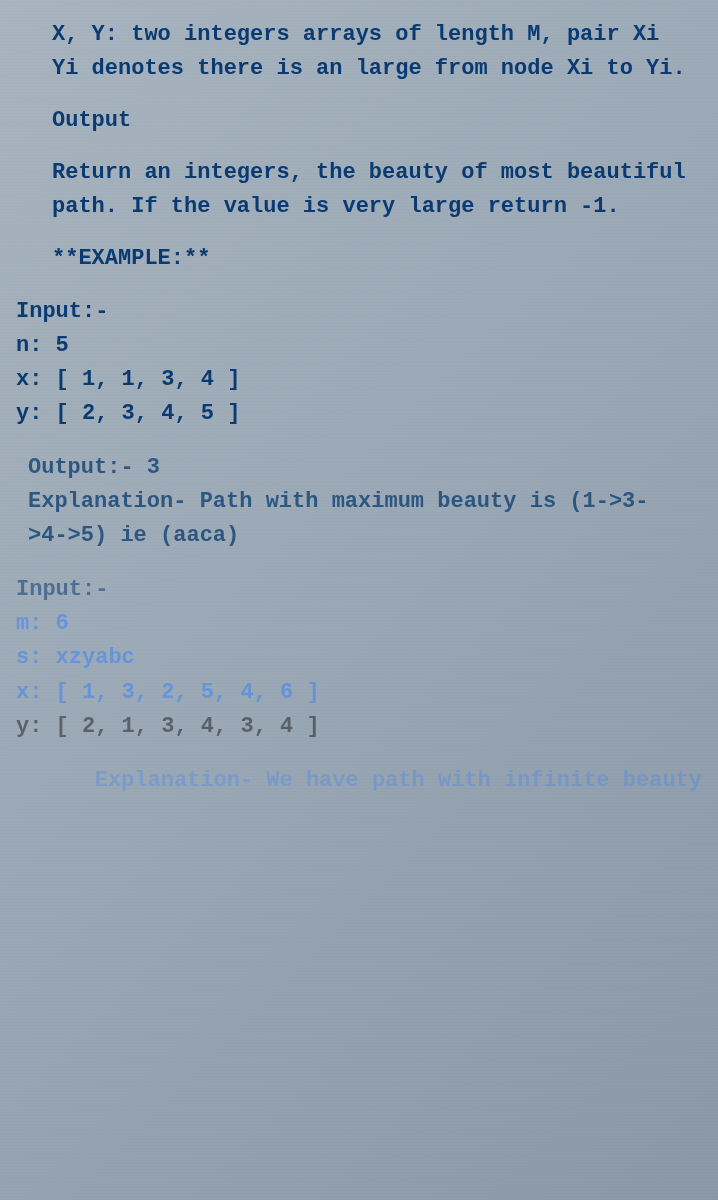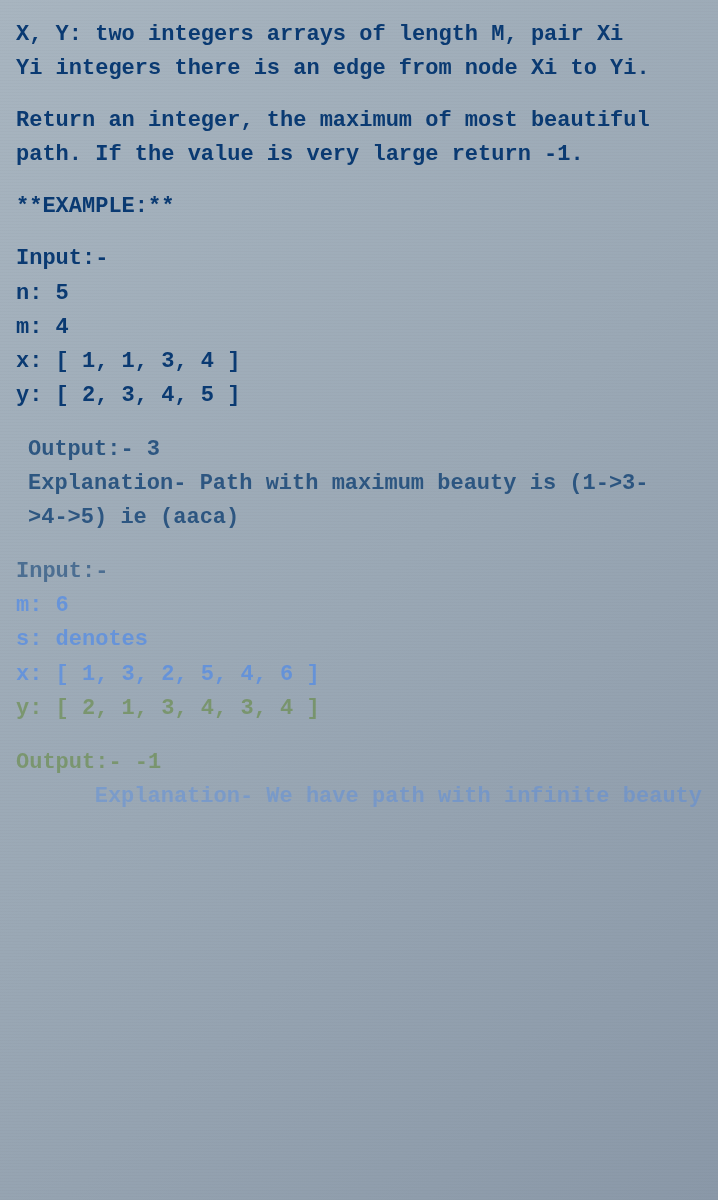--- a/index.html
+++ b/index.html
@@ -35,20 +35,21 @@
       );
       pointer-events: none;
     }
     .content {
       position: relative;
       z-index: 1;
     }
     .para {
       margin-bottom: 18px;
       font-weight: 600;
+      margin-left: 36px;
     }
     .line {
       display: block;
       font-weight: 600;
     }
     .section {
       margin-bottom: 20px;
       font-family: Liberation Mono, monospace;
     }
     .fade-1 {
@@ -59,66 +60,65 @@
     .fade-2 {
       opacity: 0.7;
       color: #2a5582;
     }
     .fade-3 {
       opacity: 0.55;
       color: #3b82f6;
     }
     .fade-4 {
       opacity: 0.42;
-      color: #4d7c0f;
+      color: #000000;
     }
     .fade-5 {
       opacity: 0.32;
       color: #3b82f6;
       text-align: right;
     }
   </style>
 </head>
 <body>
 
 <div class="content">
 
   <div class="para">
     <span class="line">X, Y: two integers arrays of length M, pair Xi </span>
-    <span class="line">Yi integers there is an edge from node Xi to Yi.</span>
+    <span class="line">Yi denotes there is an large from node Xi to Yi.</span>
   </div>
 
+  <div class="para">Output</div>
 
   <div class="para">
-    <span class="line">Return an integer, the maximum of most beautiful</span>
+    <span class="line">Return an integers, the beauty of most beautiful</span>
     <span class="line">path. If the value is very large return -1.</span>
   </div>
 
   <div class="para">**EXAMPLE:**</div>
 
   <div class="section">
     <span class="line">Input:-</span>
     <span class="line">n: 5</span>
-    <span class="line">m: 4</span>
     <span class="line">x: [ 1, 1, 3, 4 ]</span>
     <span class="line">y: [ 2, 3, 4, 5 ]</span>
   </div>
 
   <div class="section fade-1">
     <span class="line">Output:- 3</span>
     <span class="line">Explanation- Path with maximum beauty is (1-&gt;3-</span>
     <span class="line">&gt;4-&gt;5) ie (aaca)</span>
   </div>
 
   <div class="section">
     <span class="line fade-2">Input:-</span>
     <span class="line fade-3">m: 6</span>
-    <span class="line fade-3">s: denotes</span>
+    <span class="line fade-3">s: xzyabc</span>
     <span class="line fade-3">x: [ 1, 3, 2, 5, 4, 6 ]</span>
     <span class="line fade-4">y: [ 2, 1, 3, 4, 3, 4 ]</span>
   </div>
 
   <div class="section">
-    <span class="line fade-4">Output:- -1</span>
     <span class="line fade-5">Explanation- We have path with infinite beauty</span>
   </div>
 
 </div>
 
 </body></html>

